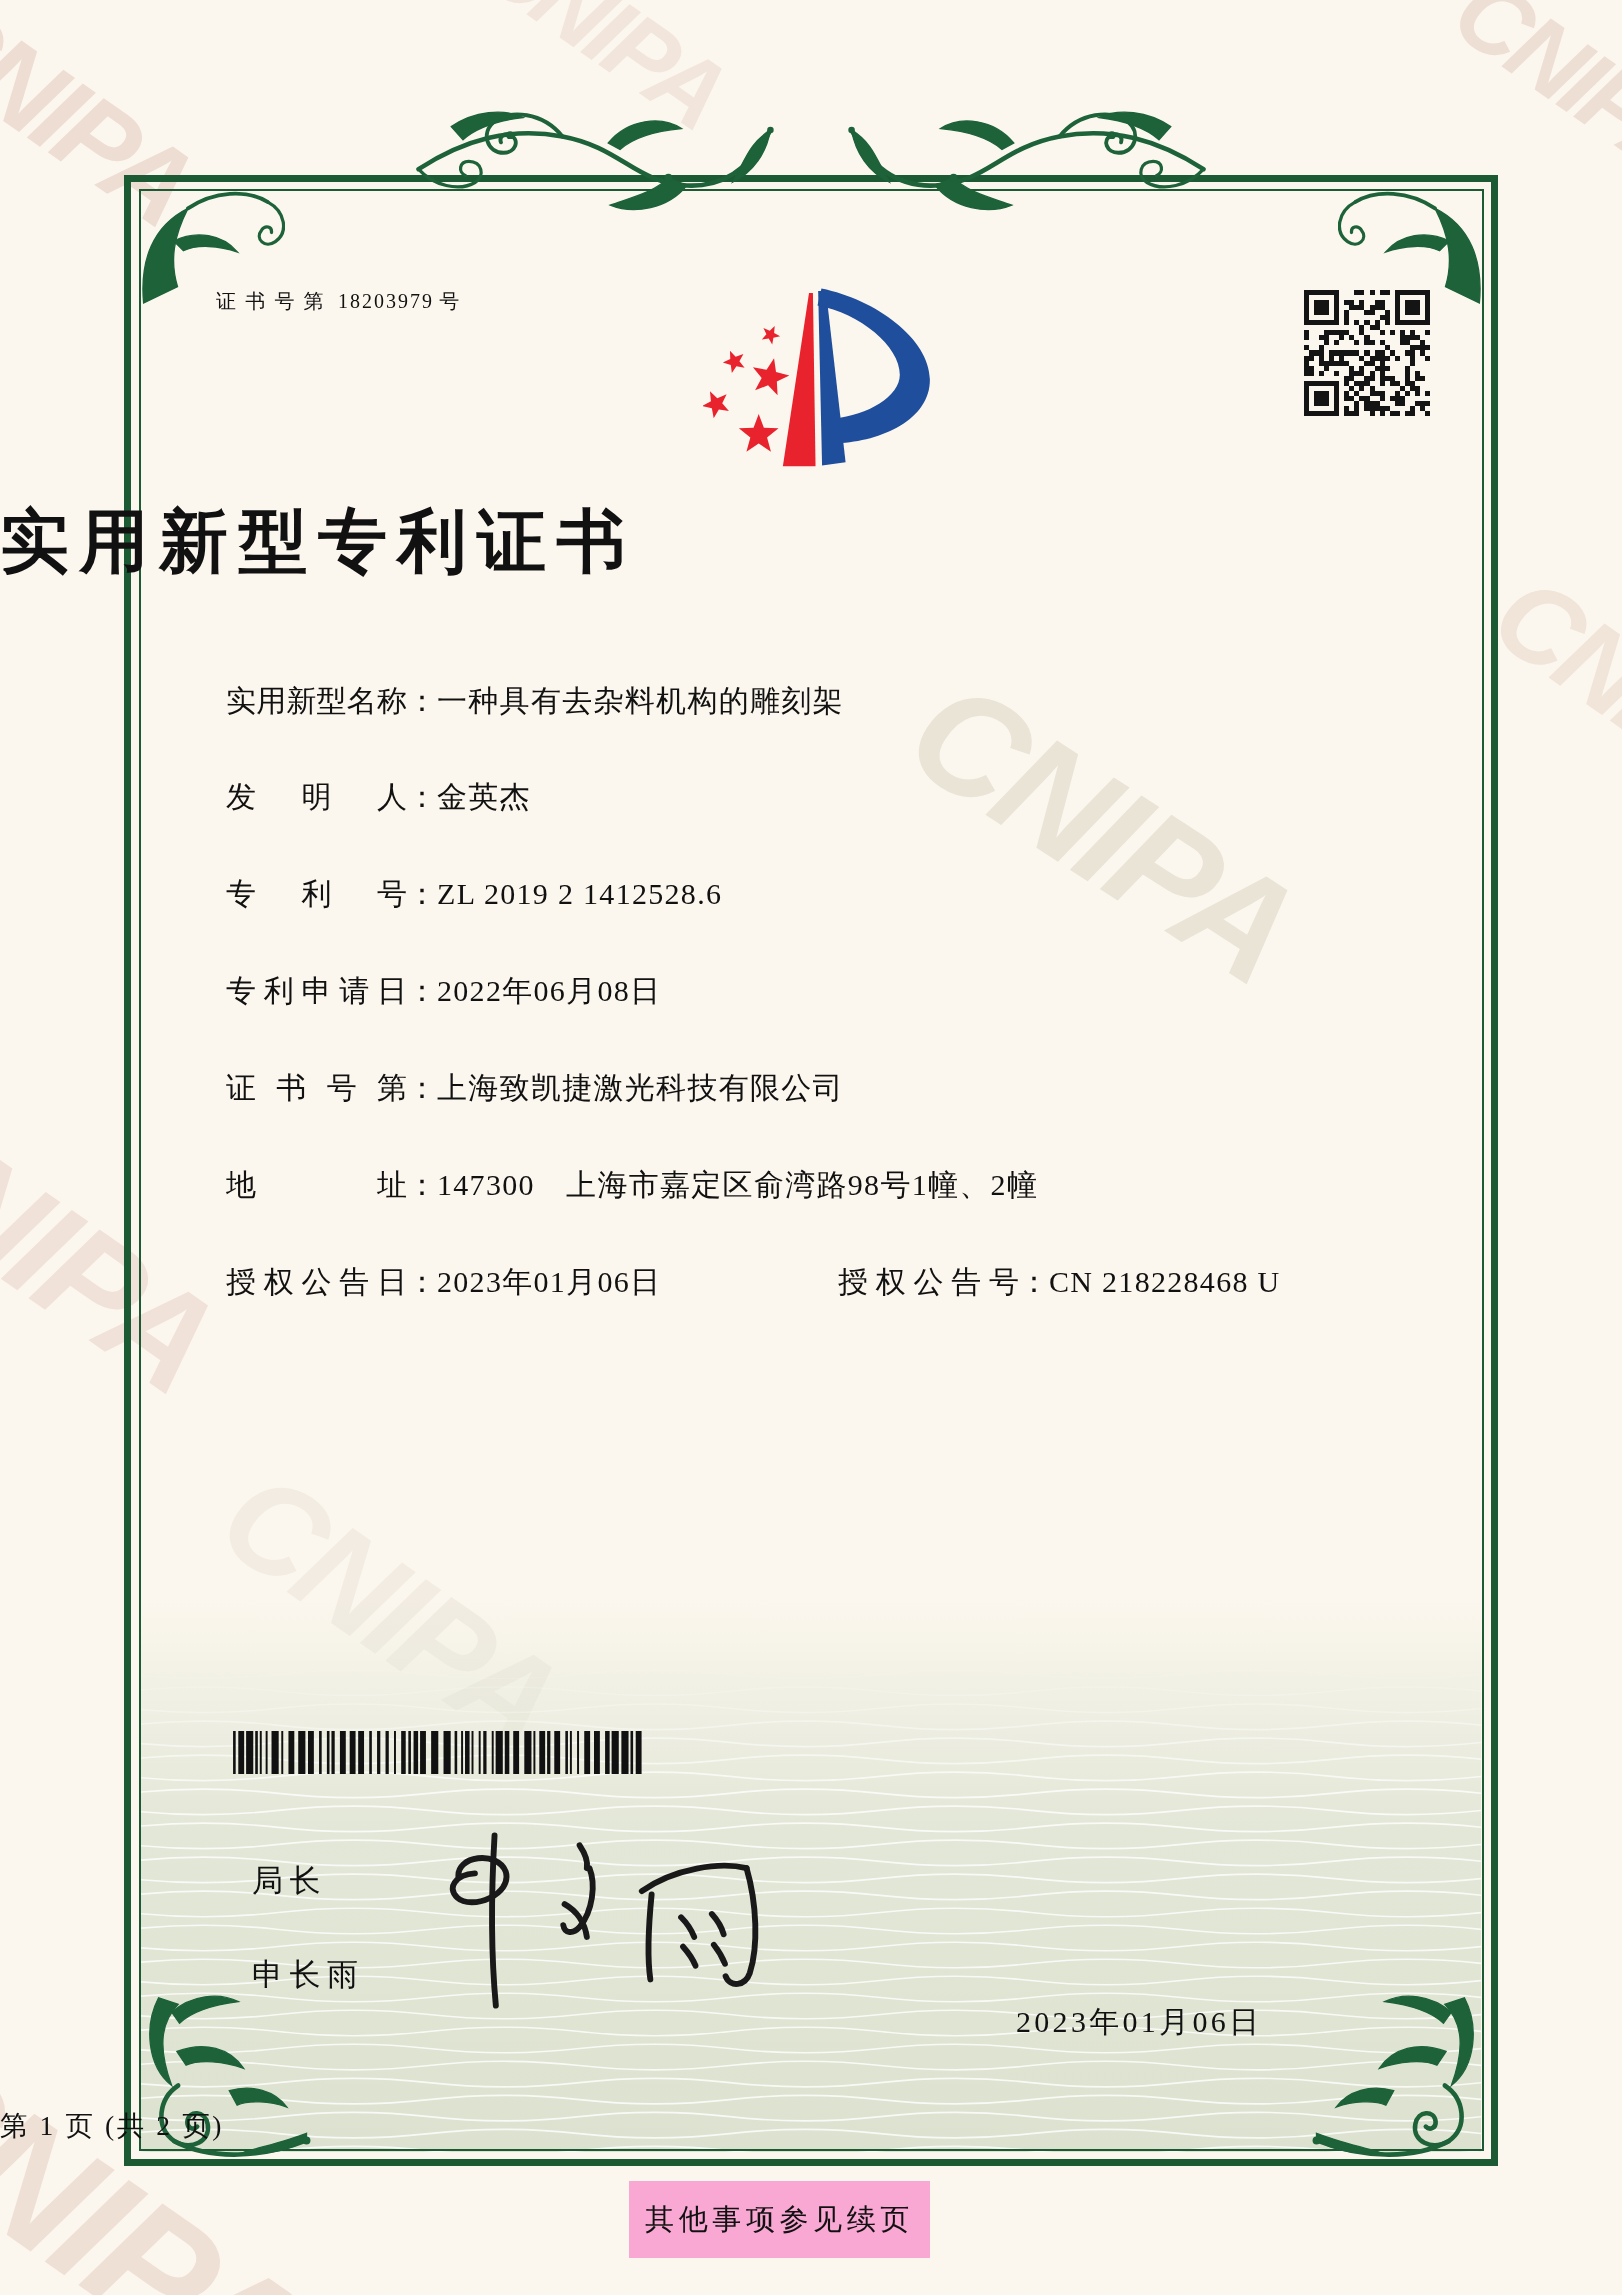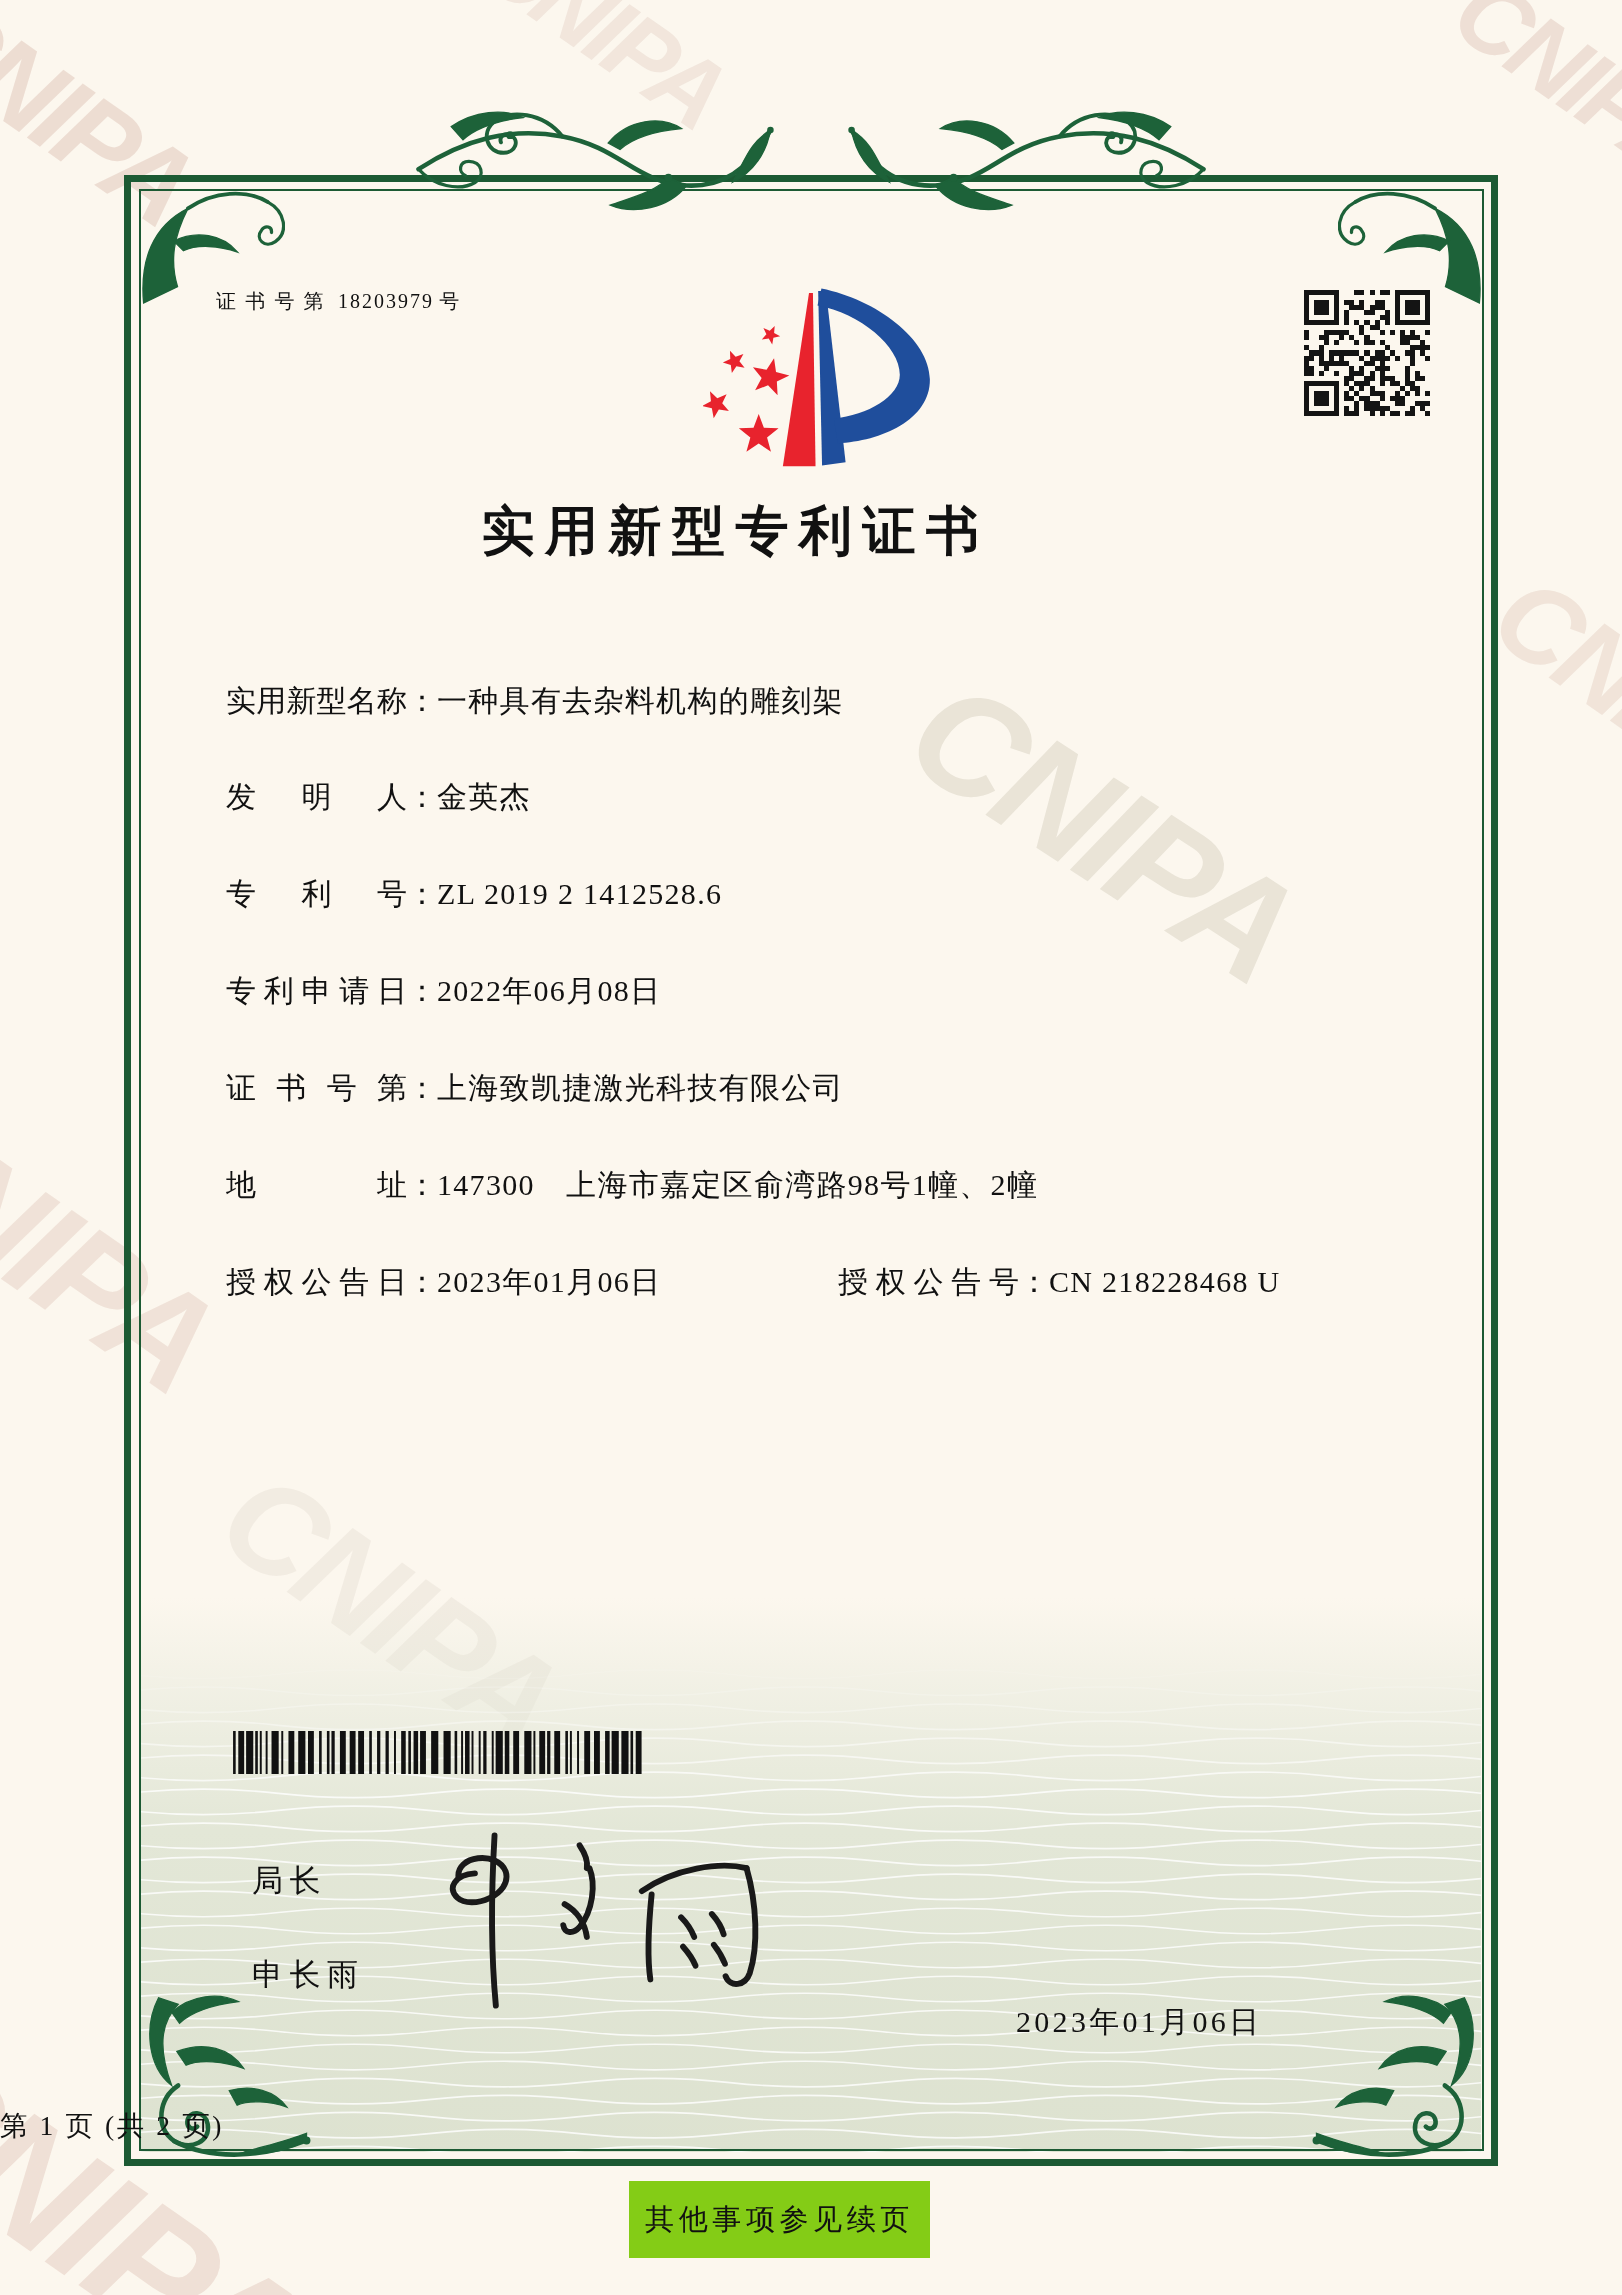--- a/index.html
+++ b/index.html
@@ -18,33 +18,33 @@
   
   .waves{position:absolute;left:141px;top:1597px;width:1340px;height:555px;z-index:2;
       background:linear-gradient(180deg,rgba(226,231,216,0) 0%,rgba(226,231,216,0.45) 18%,
                  #e3e7d7 42%,#dde2d0 100%);}
   .waves svg{position:absolute;left:0;top:0;}
   .deco{position:absolute;z-index:4;}
   .content{position:absolute;z-index:5;}
   .cert-no{left:216px;top:288px;font-size:20px;}
   .cert-no .sp{letter-spacing:9.2px;}
   .cert-no .num{letter-spacing:2px;padding:0 5.2px;}
-  .title{left:0;width:1471px;top:496px;text-align:center;font-size:53px;font-weight:bold;
+  .title{left:0;width:1471px;top:496px;text-align:left;font-size:69px;font-weight:bold;
          letter-spacing:10.5px;}
   .frow{position:absolute;left:226px;font-size:30px;white-space:nowrap;z-index:5;}
   .flabel{display:inline-block;width:181px;text-align:justify;text-align-last:justify;
           vertical-align:top;}
   .fvalue{letter-spacing:1.3px;}
   .body-text{left:226px;top:1358px;width:1171px;font-size:30px;line-height:49px;
              text-align:justify;}
   .body-text p{margin:0;text-indent:2em;}
   .sig-label{left:252px;font-size:31px;letter-spacing:6.5px;}
   .issue-date{left:1016px;top:2002px;font-size:30px;letter-spacing:3.3px;}
   .page-info{left:0;width:1623px;top:2108px;text-align:left;font-size:27.5px;letter-spacing:2.6px;}
-  .note-box{left:629px;top:2181px;width:301px;height:77px;background:#84cc16;display:flex;
+  .note-box{left:629px;top:2181px;width:301px;height:77px;background:#f9a8d4;display:flex;
             align-items:center;justify-content:center;font-size:29px;letter-spacing:4.6px;z-index:5;}
 </style>
 </head>
 <body>
 
 <div class="page">
 
   <span class="wm" style="left:-39px;top:-33px;font-size:111px;color:rgba(213,178,166,0.38);transform:rotate(35deg);">CNIPA</span>
   <span class="wm" style="left:523px;top:-98px;font-size:98px;color:rgba(213,178,166,0.25);transform:rotate(35deg);">CNIPA</span>
   <span class="wm" style="left:1498px;top:-46px;font-size:98px;color:rgba(213,178,166,0.35);transform:rotate(35deg);">CNIPA</span>

